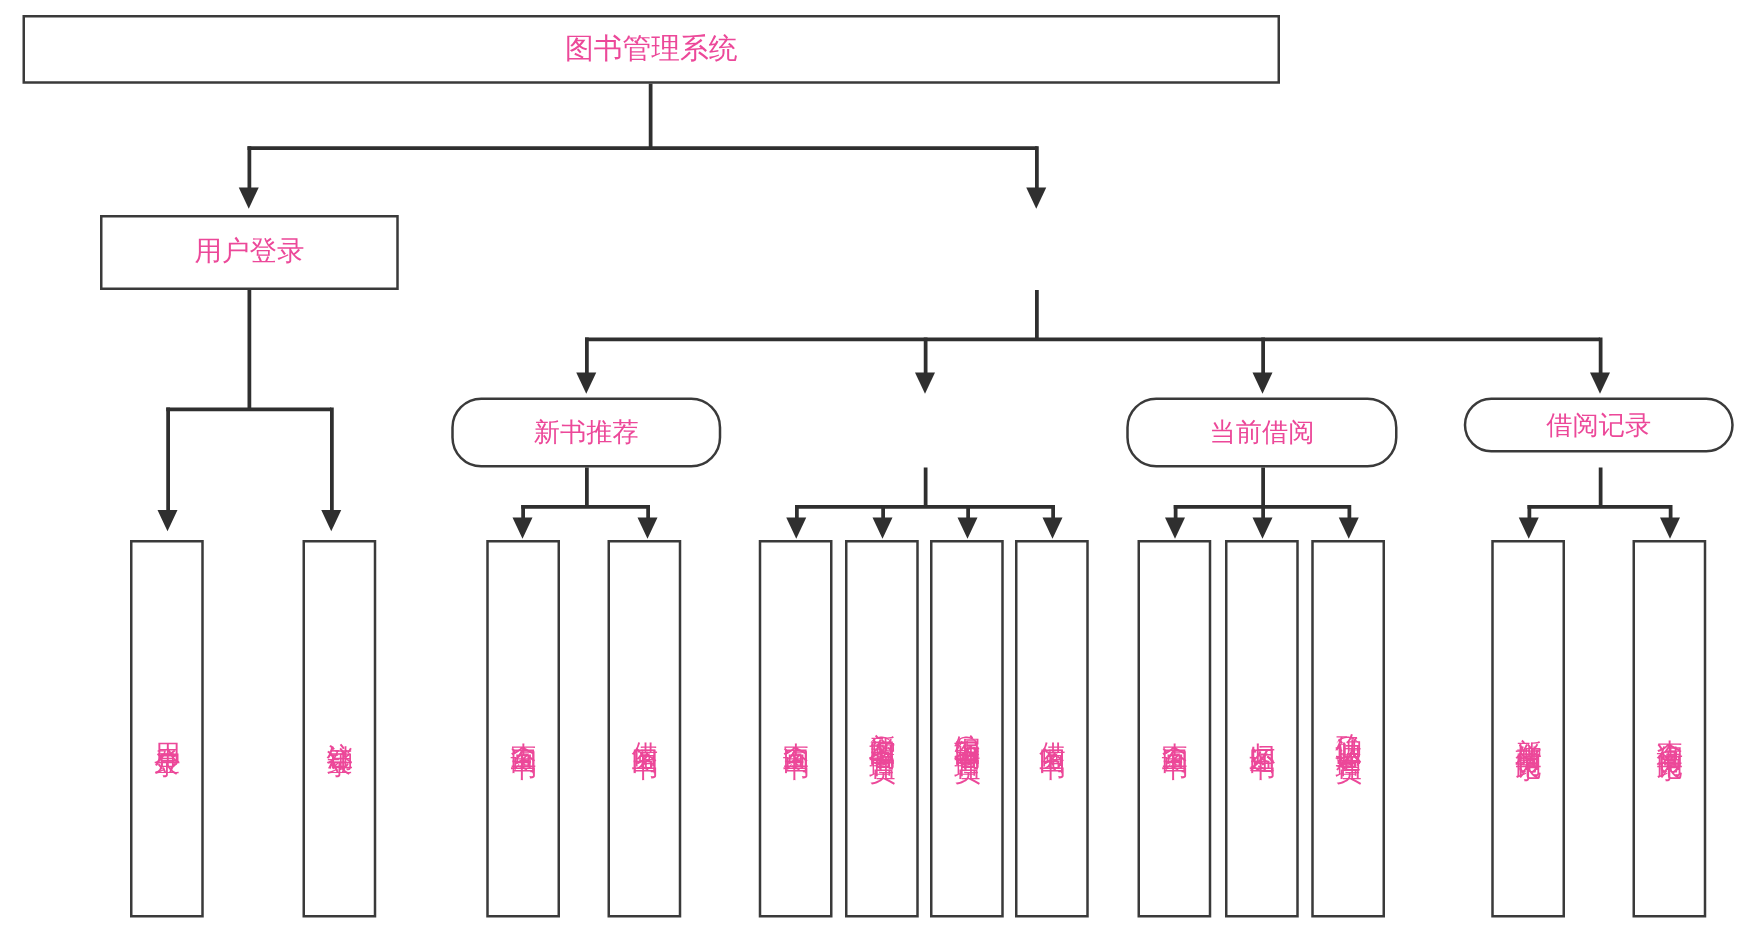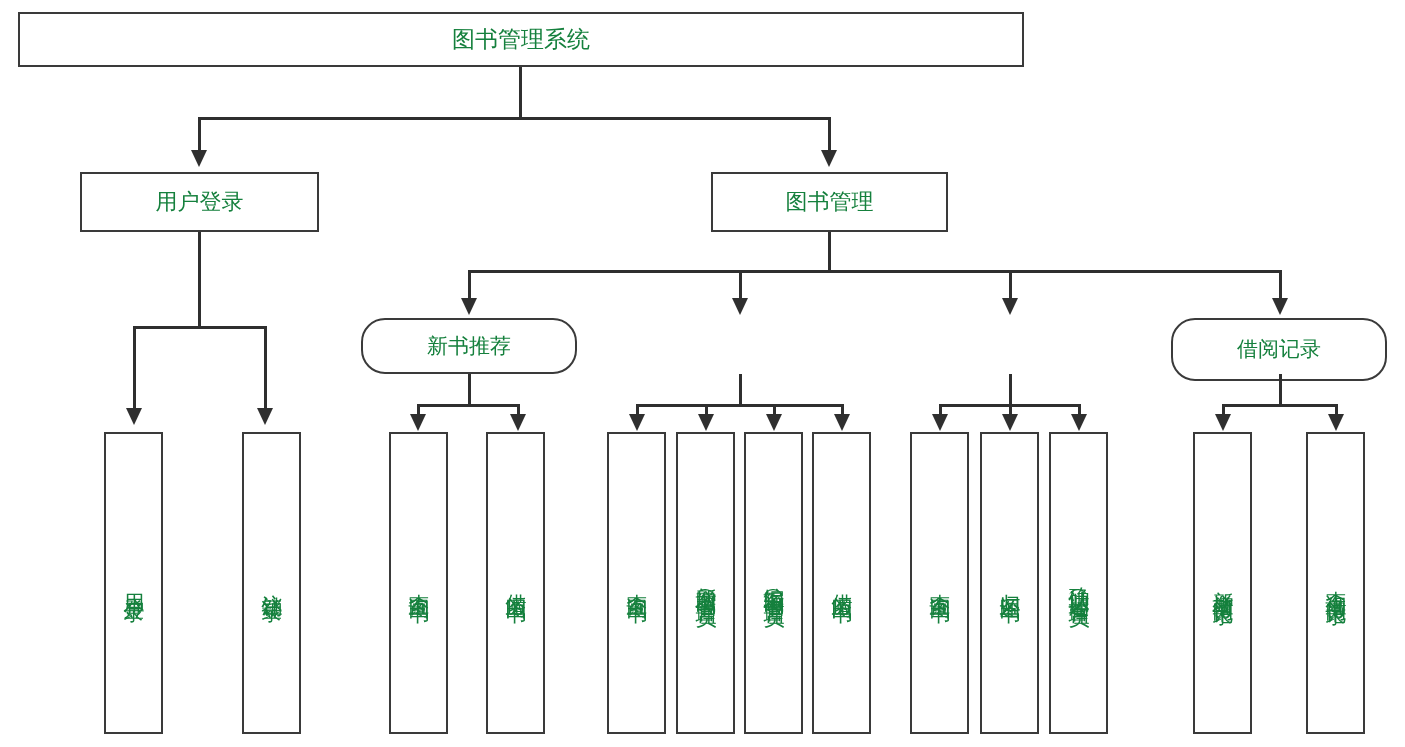--- a/index.html
+++ b/index.html
@@ -18,21 +18,21 @@
   
   .node{
     position:absolute;
     box-sizing:border-box;
     background:#ffffff;
     border:2.5px solid #3a3a3a;
     display:flex;
     align-items:center;
     justify-content:center;
     text-align:right;
-    color:#15803d;
+    color:#ec4899;
     line-height:1.18;
   }
   .node.root{ font-size:23px; }
   .node.lvl2{ font-size:22px; }
   .node.lvl3{ font-size:21px;border-radius:24px; }
   .node.leaf{
     font-size:21px;
     writing-mode:vertical-rl;
     text-orientation:upright;
     letter-spacing:3px;
@@ -78,21 +78,20 @@
 
   <div class="hline" style="left:198px;top:117px;width:632px;"></div>
 
   <div class="vline" style="left:198px;top:117px;height:36px;"></div>
   <div class="arrow" style="left:191px;top:150px;"></div>
   <div class="vline" style="left:828px;top:117px;height:36px;"></div>
   <div class="arrow" style="left:821px;top:150px;"></div>
 
   <div class="node lvl2" style="left:80px;top:172px;width:239px;height:60px;">用户登录</div>
 
-  <div class="node lvl2" style="left:711px;top:172px;width:237px;height:60px;">图书管理</div>
 
   <div class="vline" style="left:198px;top:232px;height:96px;"></div>
   <div class="hline" style="left:133px;top:326px;width:132px;"></div>
   <div class="vline" style="left:133px;top:326px;height:84px;"></div>
   <div class="arrow" style="left:126px;top:408px;"></div>
   <div class="vline" style="left:264px;top:326px;height:84px;"></div>
   <div class="arrow" style="left:257px;top:408px;"></div>
 
   <div class="vline" style="left:828px;top:232px;height:40px;"></div>
   <div class="hline" style="left:468px;top:270px;width:812px;"></div>
@@ -100,21 +99,22 @@
   <div class="vline" style="left:468px;top:270px;height:30px;"></div>
   <div class="arrow" style="left:461px;top:298px;"></div>
   <div class="vline" style="left:739px;top:270px;height:30px;"></div>
   <div class="arrow" style="left:732px;top:298px;"></div>
   <div class="vline" style="left:1009px;top:270px;height:30px;"></div>
   <div class="arrow" style="left:1002px;top:298px;"></div>
   <div class="vline" style="left:1279px;top:270px;height:30px;"></div>
   <div class="arrow" style="left:1272px;top:298px;"></div>
 
   <div class="node lvl3" style="left:361px;top:318px;width:216px;height:56px;">新书推荐</div>
-  <div class="node lvl3" style="left:1171px;top:318px;width:216px;height:63px;">借阅记录</div>
+  <div class="node lvl3" style="left:901px;top:318px;width:217px;height:56px;">当前借阅</div>
+  <div class="node lvl3" style="left:1171px;top:318px;width:216px;height:44px;">借阅记录</div>
 
   <div class="vline" style="left:468px;top:374px;height:32px;"></div>
   <div class="hline" style="left:417px;top:404px;width:102px;"></div>
   <div class="vline" style="left:417px;top:404px;height:14px;"></div>
   <div class="arrow" style="left:410px;top:414px;"></div>
   <div class="vline" style="left:517px;top:404px;height:14px;"></div>
   <div class="arrow" style="left:510px;top:414px;"></div>
 
   <div class="vline" style="left:739px;top:374px;height:32px;"></div>
   <div class="hline" style="left:636px;top:404px;width:207px;"></div>

